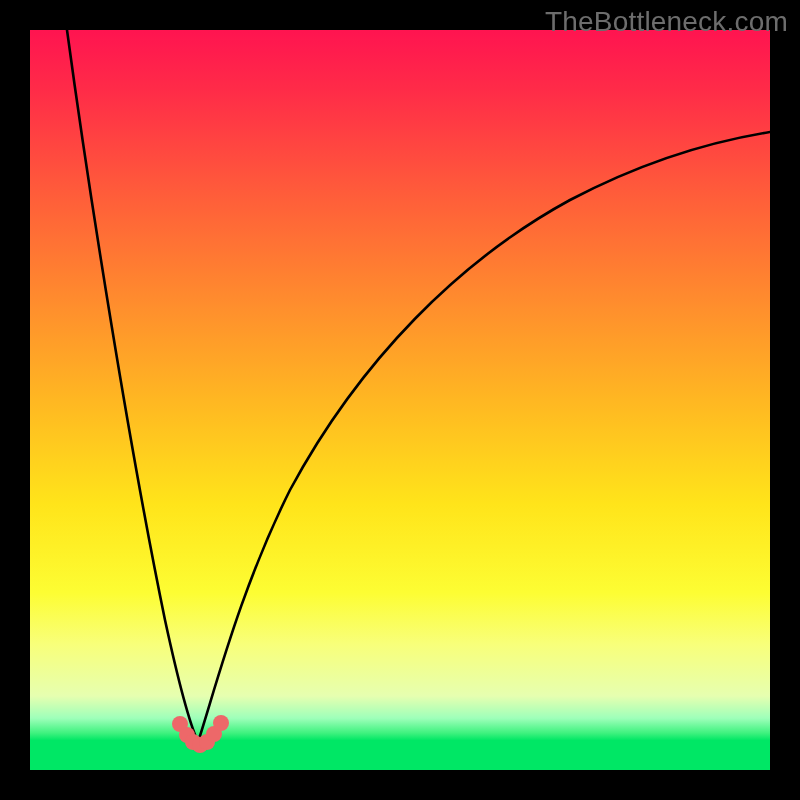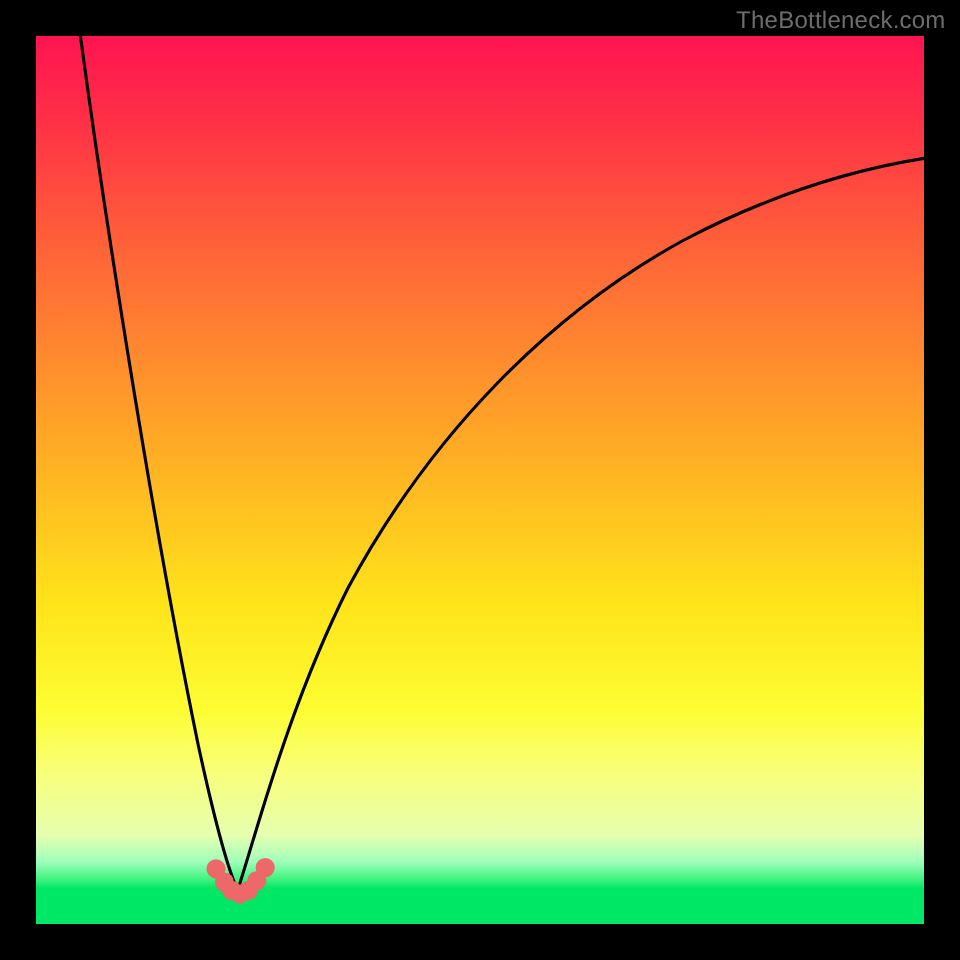--- a/index.html
+++ b/index.html
@@ -31,21 +31,21 @@
       #3ff27f 95%,
       #00e765 96%,
       #00e765 100%
     );
   }
   .watermark {
     position: absolute;
     top: 6px;
     right: 12px;
     color: #6d6d6d;
-    font-size: 20px;
+    font-size: 28px;
     letter-spacing: 0.2px;
     font-weight: 500;
     user-select: none;
   }
   svg.curves {
     position: absolute;
     left: 0;
     top: 0;
     width: 740px;
     height: 740px;

